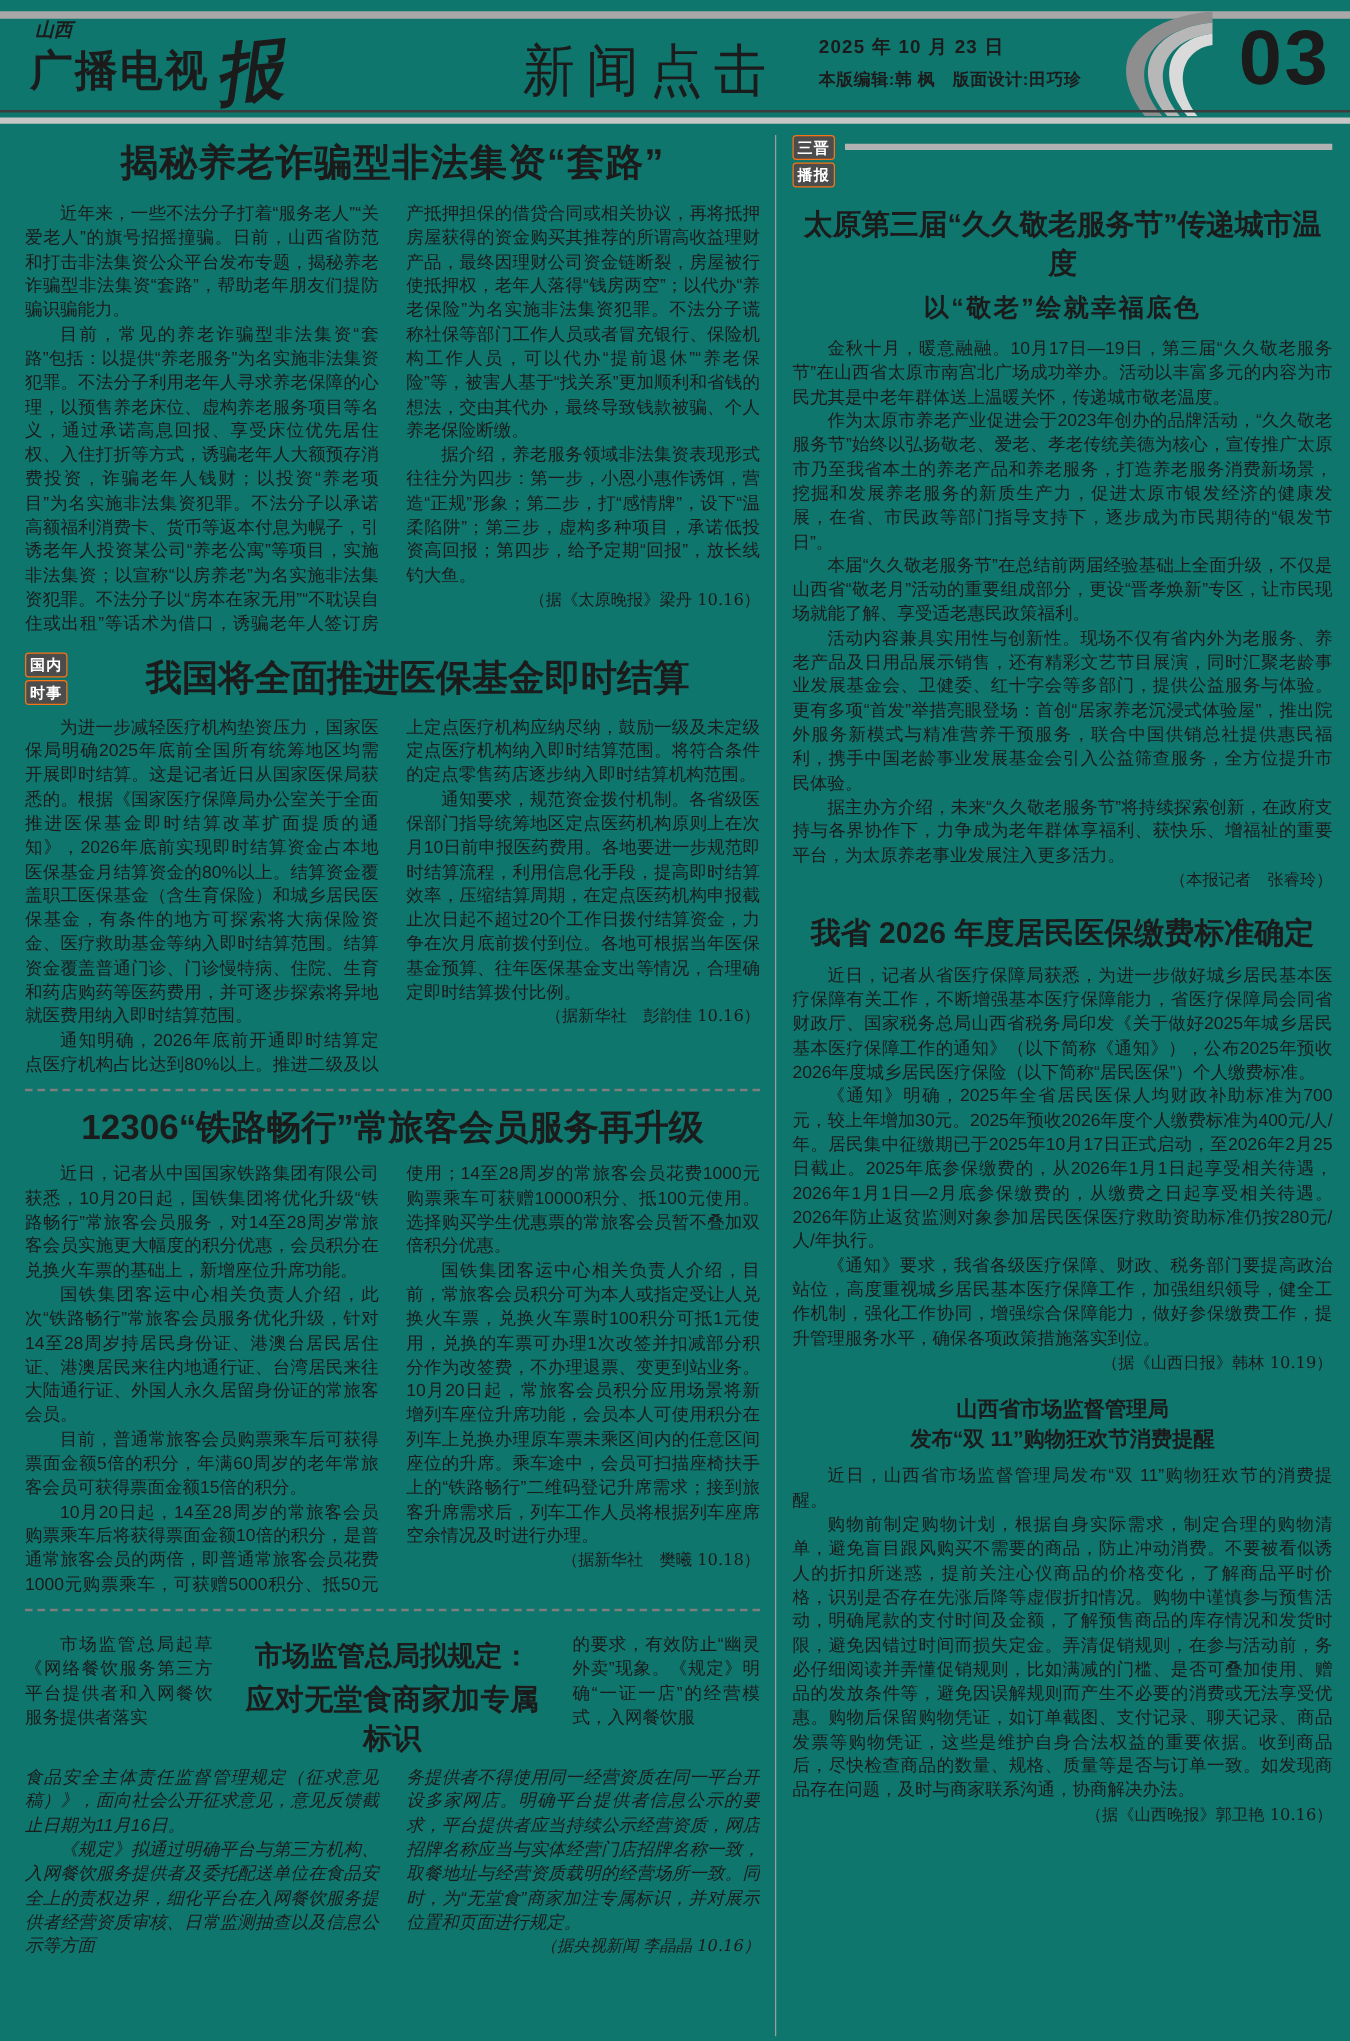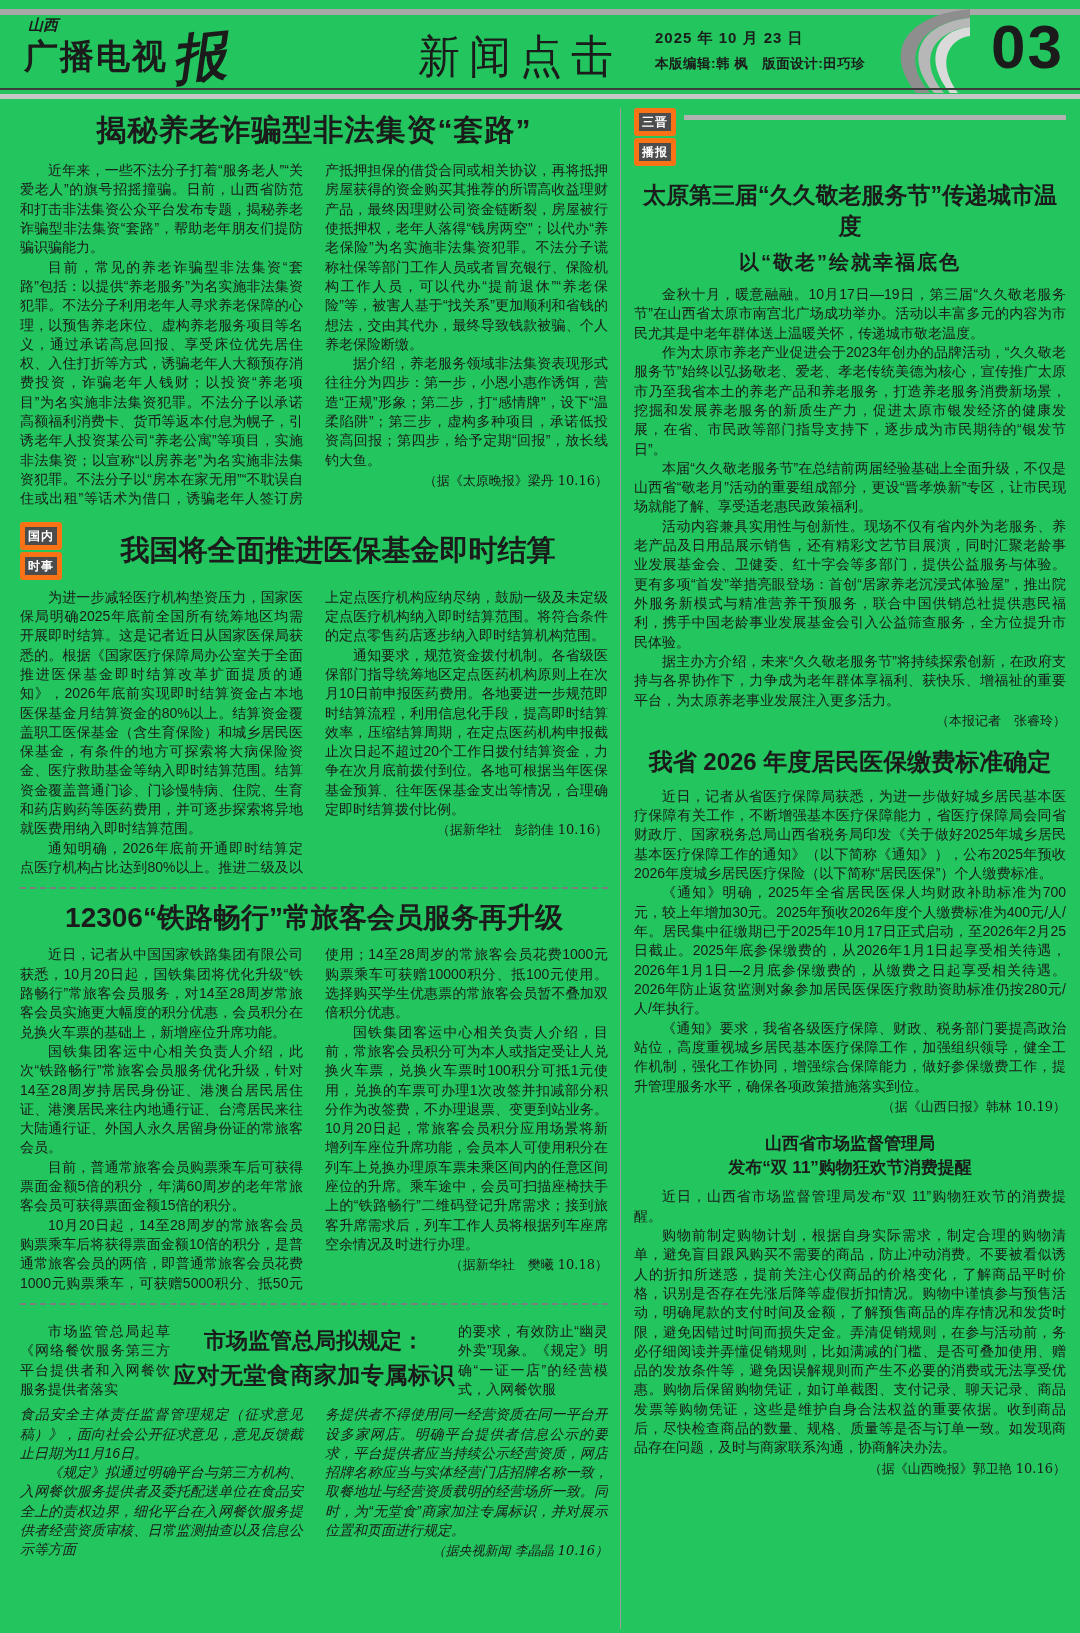--- a/index.html
+++ b/index.html
@@ -1,18 +1,18 @@
 <!DOCTYPE html>
 <html><head>
 <meta charset="utf-8">
 <style>
   * { margin:0; padding:0; box-sizing:border-box; }
   html,body { background:#e8e6e2; }
   body { font-family:"Liberation Sans","DejaVu Sans",sans-serif; }
-  .page { position:relative; width:1080px; height:1633px; background:#22c55e; overflow:hidden; color:#1b1b1b; }
+  .page { position:relative; width:1080px; height:1633px; background:#0f766e; overflow:hidden; color:#1b1b1b; }
 
   
   .topbar { position:absolute; top:9px; left:0; right:0; height:6px; background:#a8a8a8; }
   .header { position:absolute; top:15px; left:0; right:0; height:72px; }
   .masthead { position:absolute; left:24px; top:2px; line-height:1; }
   .mast-region { font-size:15px; font-style:italic; font-weight:700; margin-left:4px; }
   .mast-main { font-size:34px; font-weight:900; letter-spacing:2px; margin-top:4px; }
   .bao { display:inline-block; font-family:"DejaVu Serif","Liberation Serif",serif; font-style:italic; font-size:54px; font-weight:700; transform:rotate(-6deg); margin-left:4px; line-height:.8; vertical-align:-8px; }
   .page-title { position:absolute; left:418px; top:12px; font-size:42px; font-weight:500; letter-spacing:9px; transform:scaleY(1.08); transform-origin:top left; }
   .edition { position:absolute; left:655px; top:12px; line-height:1.5; }
@@ -27,34 +27,34 @@
   .content { position:absolute; top:108px; left:20px; right:14px; bottom:4px; display:flex; }
   .left-group { width:588px; overflow:hidden; }
   .right-group { flex:1; margin-left:12px; padding-left:13px; border-left:1px solid #9d9d9d; overflow:hidden; }
 
   .body-text { font-size:14px; line-height:1.38; text-align:justify; }
   .para { text-indent:2em; margin:0; }
   .twocol { column-count:2; column-gap:22px; }
   .byline { font-family:"DejaVu Serif","Liberation Serif",serif; font-size:13px; text-align:right; margin-top:2px; }
 
   .vlabel { display:inline-flex; flex-direction:column; gap:2px; flex:none; }
-  .vlabel-box { background:#4c4c4c; color:#fff; font-size:12px; font-weight:700; line-height:1; padding:3px 3px; border-radius:3px; border:5px solid #f97316; letter-spacing:1px; }
+  .vlabel-box { background:#4c4c4c; color:#fff; font-size:12px; font-weight:700; line-height:1; padding:3px 3px; border-radius:3px; border:1px solid #f97316; letter-spacing:1px; }
 
   .dashed { border-top:2px dashed #7e7e7e; margin:10px 0; }
 
   
   .a1-title { font-size:30px; font-weight:900; text-align:center; letter-spacing:1px; margin:2px 0 10px; }
   
   .a2 { margin-top:13px; }
   .a2-head { display:flex; align-items:center; margin-bottom:8px;gap:36px; }
   .a2-title { flex:1; text-align:center; font-size:29px; font-weight:700; padding-right:30px; }
   
   .a3-title { font-size:28px; font-weight:900; text-align:center; margin:4px 0 8px; }
   
-  .a4-top { display:flex; gap:0; margin-top:17px; }
+  .a4-top { display:flex; gap:24px; margin-top:17px; }
   .a4-introL { width:150px; text-indent:2em; }
   .a4-introR { width:150px; }
   .a4-titlebox { flex:1; text-align:center; padding-top:4px; }
   .a4-t1 { font-size:22px; font-weight:900; }
   .a4-t2 { font-size:23px; font-weight:900; margin-top:4px; letter-spacing:.5px; }
   .a4-body { column-count:2; column-gap:22px; margin-top:6px;font-style:italic; }
   .a4-body .para { text-indent:0; }
   .a4-body .para:nth-child(2) { text-indent:2em; }
 
   

